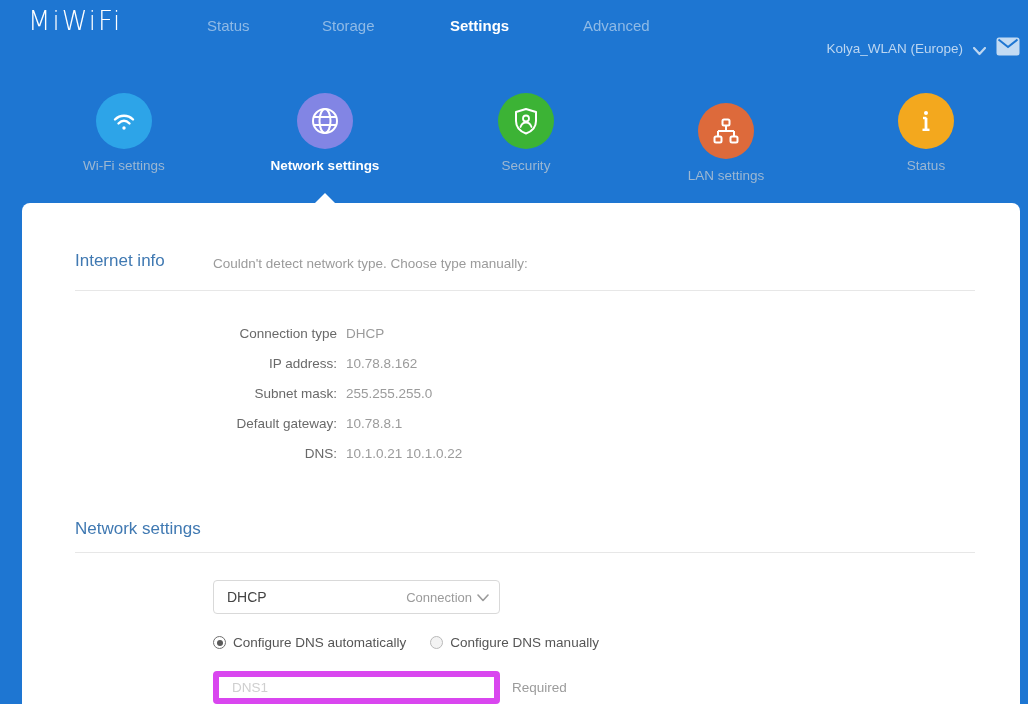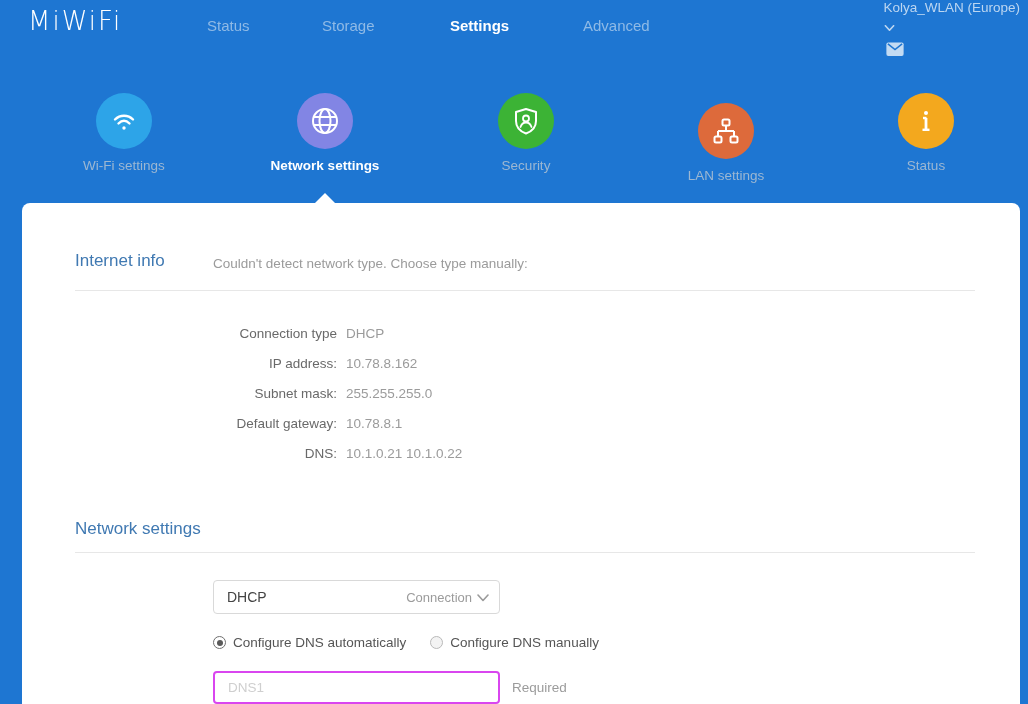--- a/index.html
+++ b/index.html
@@ -22,21 +22,21 @@
     position:absolute; top:17px;
     font-size:15px; color:#8fbae6; cursor:pointer; white-space:nowrap;
   }
   .nav-item.active { color:#ffffff; font-weight:bold; }
   .nav-status   { left:207px; }
   .nav-storage  { left:322px; }
   .nav-settings { left:450px; }
   .nav-advanced { left:583px; }
   .top-right {
     position:absolute; right:8px; top:0; height:56px;
-    display:flex; align-items:flex-start; gap:10px;flex-direction:column;
+    display:flex; align-items:flex-end; gap:10px;
   }
   .network-name { font-size:13.5px; color:#bcd6f1; white-space:nowrap; cursor:pointer; }
   .chev { width:13px; height:9px; cursor:pointer; }
   .mail { width:24px; height:19px; cursor:pointer; }
 
   
   .hero-tab { position:absolute; width:200px; text-align:center; cursor:pointer; }
   .hero-tab .circle {
     width:56px; height:56px; border-radius:50%;
     margin:0 auto; display:flex; align-items:center; justify-content:center;
@@ -91,21 +91,21 @@
     flex:0 0 auto;
   }
   .radio-opt.checked .radio-circle { border-color:#6f6f6f; background:#fff; }
   .radio-opt.checked .radio-circle::after {
     content:""; width:6px; height:6px; border-radius:50%; background:#5a5a5a;
   }
   .radio-text { font-size:13.5px; color:#555; padding-left:7px; white-space:nowrap; }
 
   .dns-input {
     position:absolute; left:191px; top:468px; width:287px; height:33px;
-    border:2px solid #d946ef; border-radius:4px;
+    border:6px solid #d946ef; border-radius:4px;
     font-size:13.5px; color:#1d4ed8; padding:0 13px;
     font-family:"Liberation Sans", sans-serif; outline:none;
   }
   .dns-input::placeholder { color:#cfcfcf; }
   .required-hint { position:absolute; left:490px; top:477px; font-size:13.5px; color:#9b9b9b; }
 </style>
 </head>
 <body>
 
 <div class="topbar">

